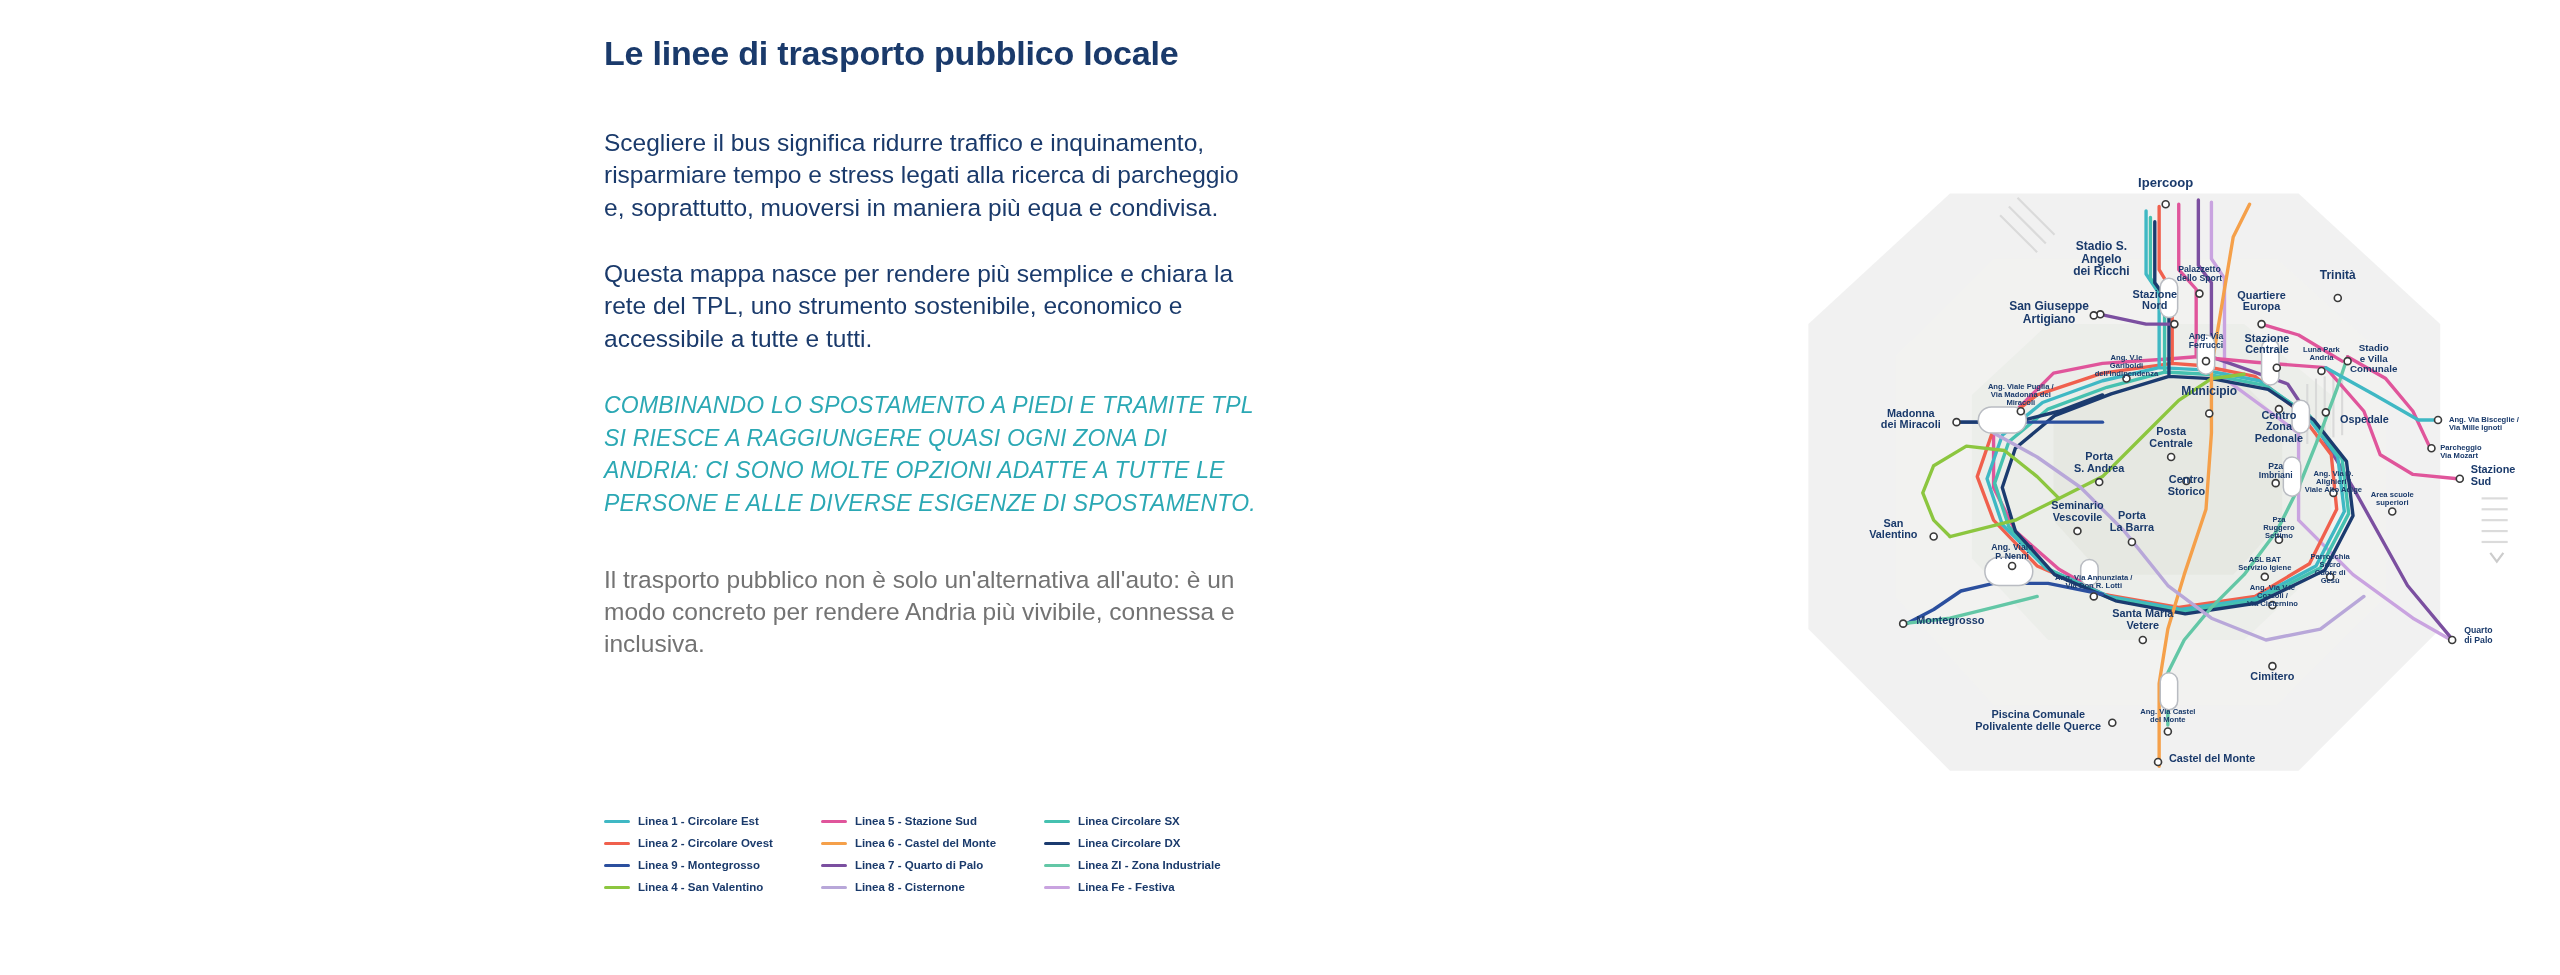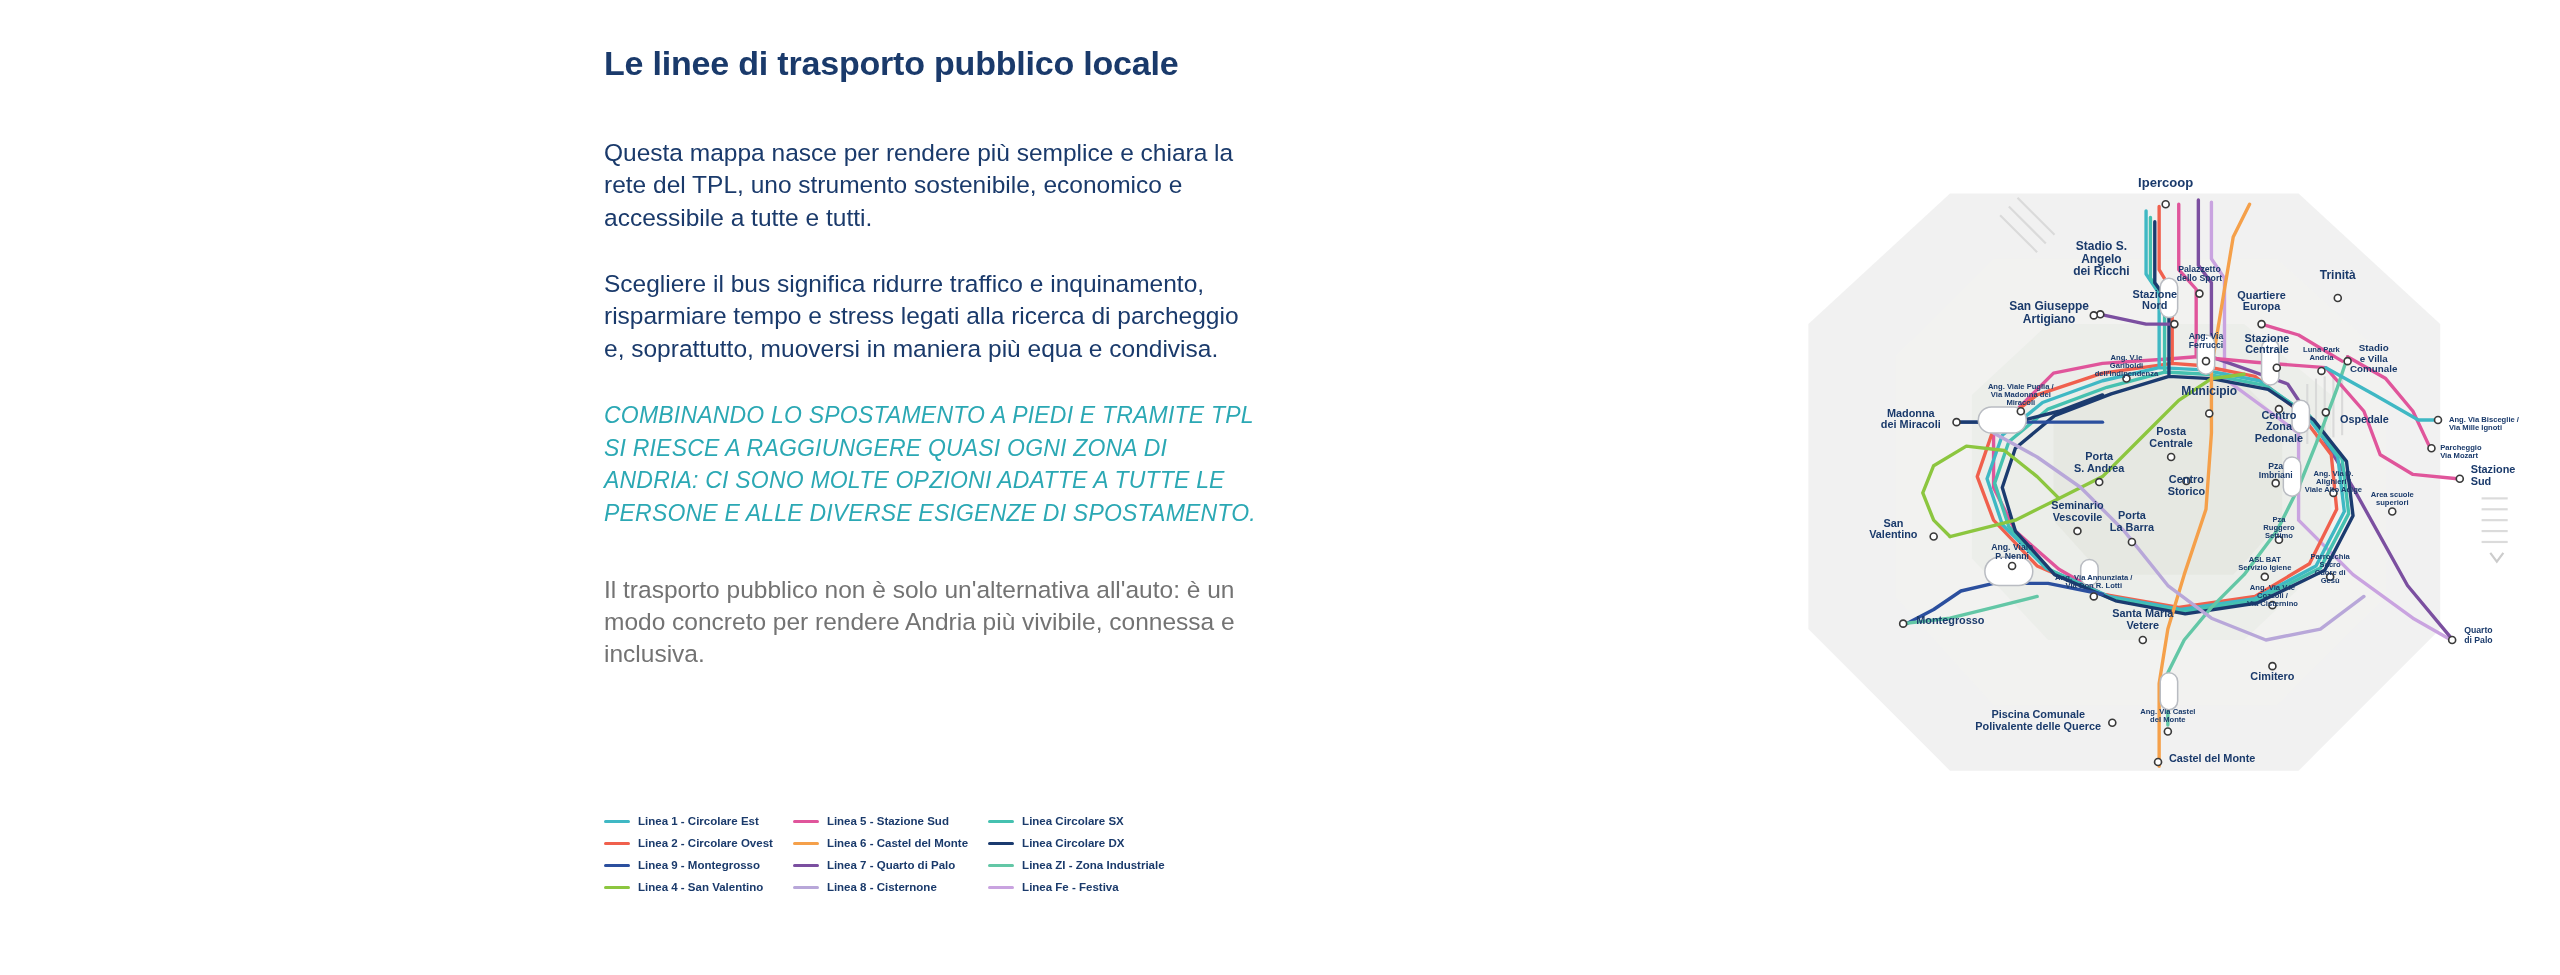--- a/index.html
+++ b/index.html
@@ -20,21 +20,21 @@
     left: 0; top: 0;
     width: 2560px;
     height: 975px;
     background: #ffffff;
   }
 
   
   .text-col {
     position: absolute;
     left: 604px;
-    top: 44px;
+    top: 34px;
     width: 660px;
   }
   .title {
     font-size: 34px;
     font-weight: bold;
     color: #1a3a6b;
     letter-spacing: -0.2px;
     margin: 0 0 54px 0;
     line-height: 1.15;
   }
@@ -60,21 +60,21 @@
     margin: 0;
   }
 
   
   .legend {
     position: absolute;
     left: 604px;
     top: 815px;
     width: 760px;
     display: flex;
-    gap: 20px;
+    gap: 48px;
     text-align: center;
   }
   .legend-col {
     display: flex;
     flex-direction: column;
     gap: 10px;
   }
   .legend-item {
     display: flex;
     align-items: center;
@@ -109,22 +109,22 @@
     fill: #1a3a6b;
   }
 </style>
 </head>
 <body>
 
 <div id="page">
 
   <div class="text-col">
     <h1 class="title">Le linee di trasporto pubblico locale</h1>
+    <p class="para">Scegliere il bus significa ridurre traffico e inquinamento, risparmiare tempo e stress legati alla ricerca di parcheggio e, soprattutto, muoversi in maniera più equa e condivisa.</p>
     <p class="para">Questa mappa nasce per rendere più semplice e chiara la rete del TPL, uno strumento sostenibile, economico e accessibile a tutte e tutti.</p>
-    <p class="para">Scegliere il bus significa ridurre traffico e inquinamento, risparmiare tempo e stress legati alla ricerca di parcheggio e, soprattutto, muoversi in maniera più equa e condivisa.</p>
     <p class="para-italic">COMBINANDO LO SPOSTAMENTO A PIEDI E TRAMITE TPL SI RIESCE A RAGGIUNGERE QUASI OGNI ZONA DI ANDRIA: CI SONO MOLTE OPZIONI ADATTE A TUTTE LE PERSONE E ALLE DIVERSE ESIGENZE DI SPOSTAMENTO.</p>
     <p class="para-last">Il trasporto pubblico non è solo un'alternativa all'auto: è un modo concreto per rendere Andria più vivibile, connessa e inclusiva.</p>
   </div>
 
   <div class="legend">
     <div class="legend-col">
       <div class="legend-item">
         <span class="legend-swatch" style="background:#3fb8c4"></span>
         <span>Linea 1 - Circolare Est</span>
       </div>

